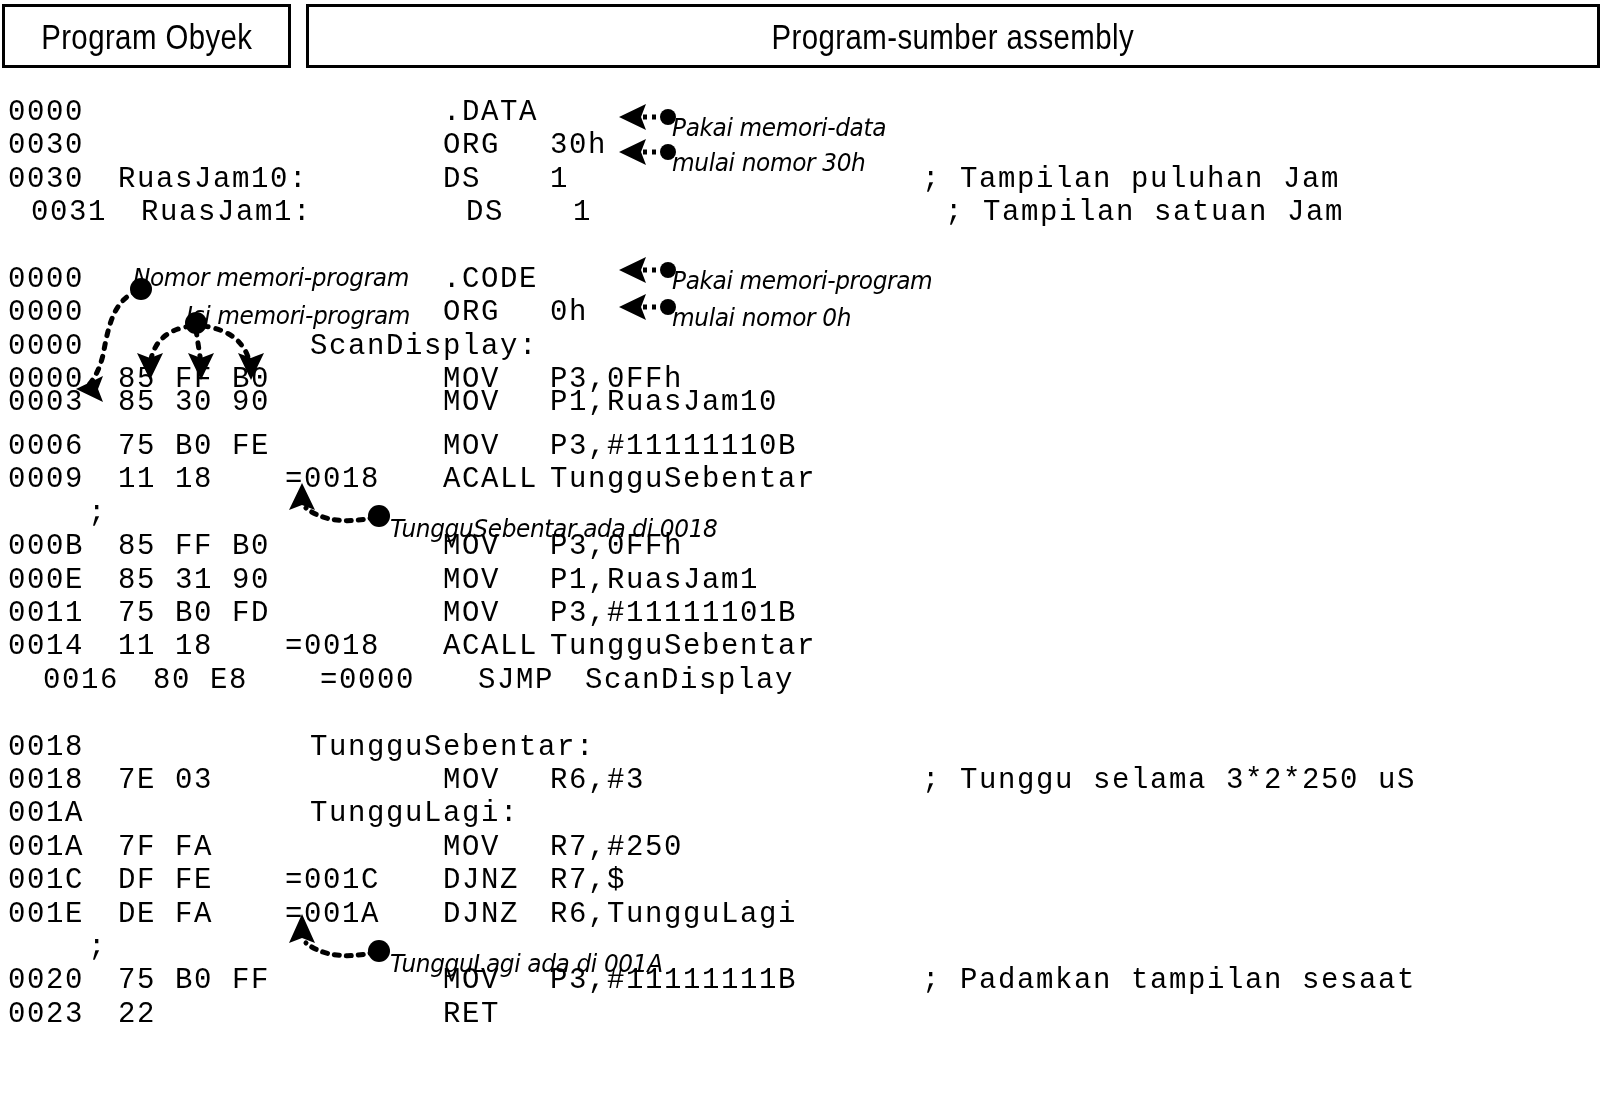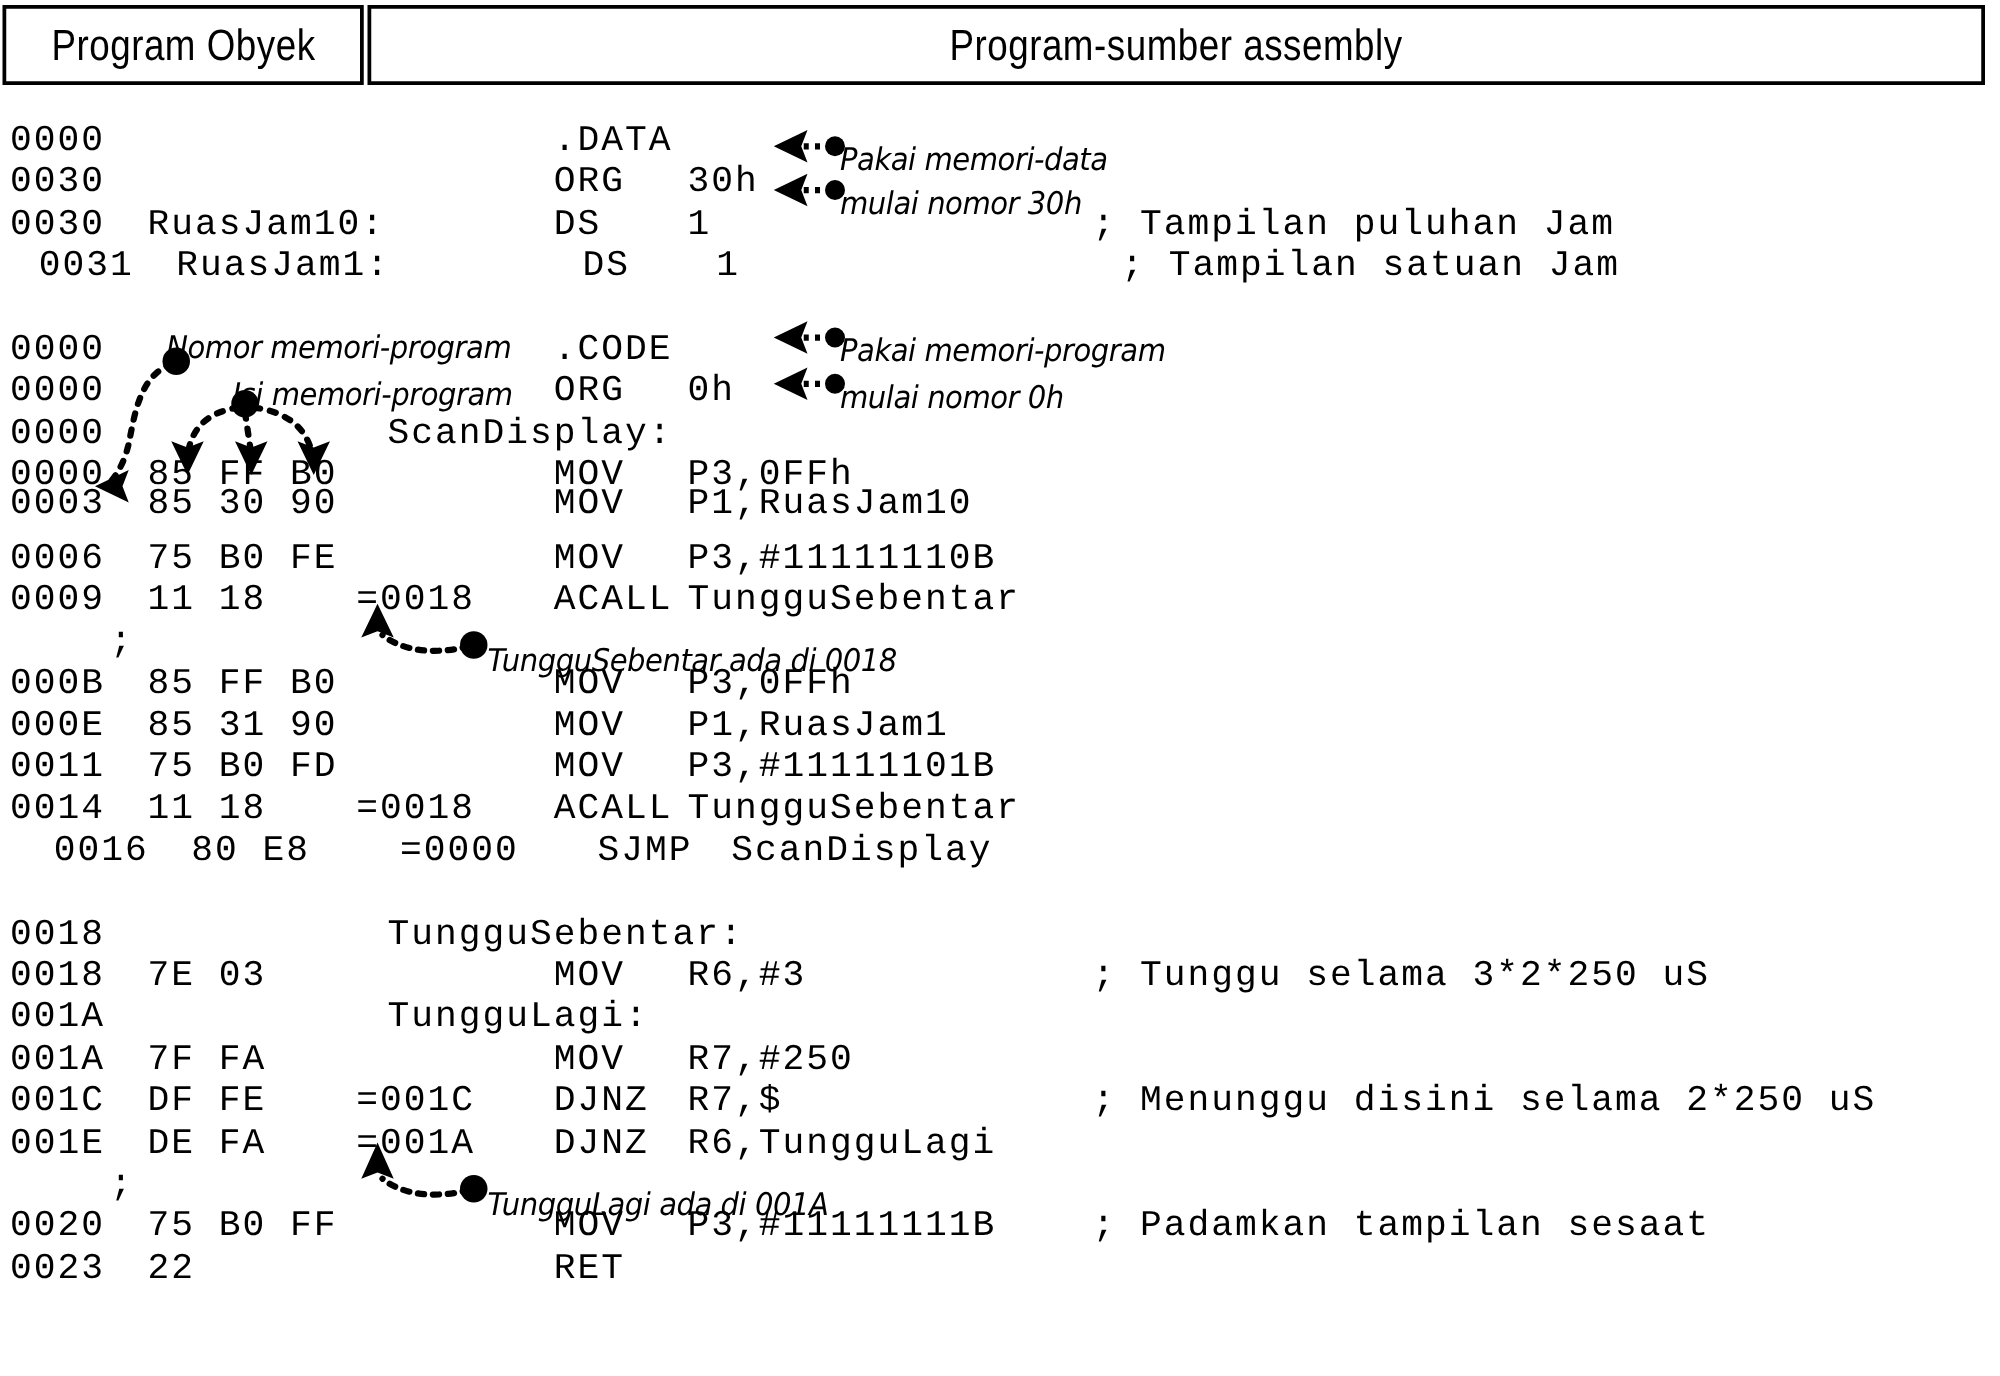--- a/index.html
+++ b/index.html
@@ -29,21 +29,21 @@
     top: 4px;
     height: 64px;
     border: 3px solid #000;
     background: #fff;
     box-sizing: border-box;
     display: flex;
     align-items: center;
     justify-content: center;
   }
   #hdr-box-obyek { left: 2px; width: 289px; }
-  #hdr-box-assembly { left: 294px; width: 1294px; }
+  #hdr-box-assembly { left: 306px; width: 1294px; }
   .hdr-label {
     font-family: "Liberation Sans", sans-serif;
     font-size: 35px;
     line-height: 1;
     letter-spacing: 0.5px;
     transform: scaleX(0.84);
     transform-origin: center center;
     white-space: nowrap;
   }
 
@@ -71,21 +71,21 @@
     letter-spacing: 1.6px;
     white-space: pre;
   }
   .c-addr    { left: 8px; }
   .c-label   { left: 118px; }
   .c-opcode  { left: 118px; }
   .c-ref     { left: 285px; }
   .c-mnem    { left: 443px; }
   .c-op      { left: 550px; }
   .c-mnem-wide { left: 310px; }
-  .c-comment { left: 874px; }
+  .c-comment { left: 922px; }
   .c-semi    { left: 88px; }
 
   
   .anno {
     position: absolute;
     font-family: "DejaVu Sans", sans-serif;
     font-style: italic;
     font-size: 25px;
     line-height: 1;
     white-space: nowrap;
@@ -235,21 +235,20 @@
       <span class="cell c-opcode">7F FA</span>
       <span class="cell c-mnem">MOV</span>
       <span class="cell c-op">R7,#250</span>
     </div>
     <div class="code-line" style="top: 768.2px;">
       <span class="cell c-addr">001C</span>
       <span class="cell c-opcode">DF FE</span>
       <span class="cell c-ref">=001C</span>
       <span class="cell c-mnem">DJNZ</span>
       <span class="cell c-op">R7,$</span>
-      <span class="cell c-comment">; Menunggu disini selama 2*250 uS</span>
     </div>
     <div class="code-line" style="top: 801.6px;">
       <span class="cell c-addr">001E</span>
       <span class="cell c-opcode">DE FA</span>
       <span class="cell c-ref">=001A</span>
       <span class="cell c-mnem">DJNZ</span>
       <span class="cell c-op">R6,TungguLagi</span>
     </div>
     <div class="code-line" style="top: 835px;">
       <span class="cell c-semi">;</span>

